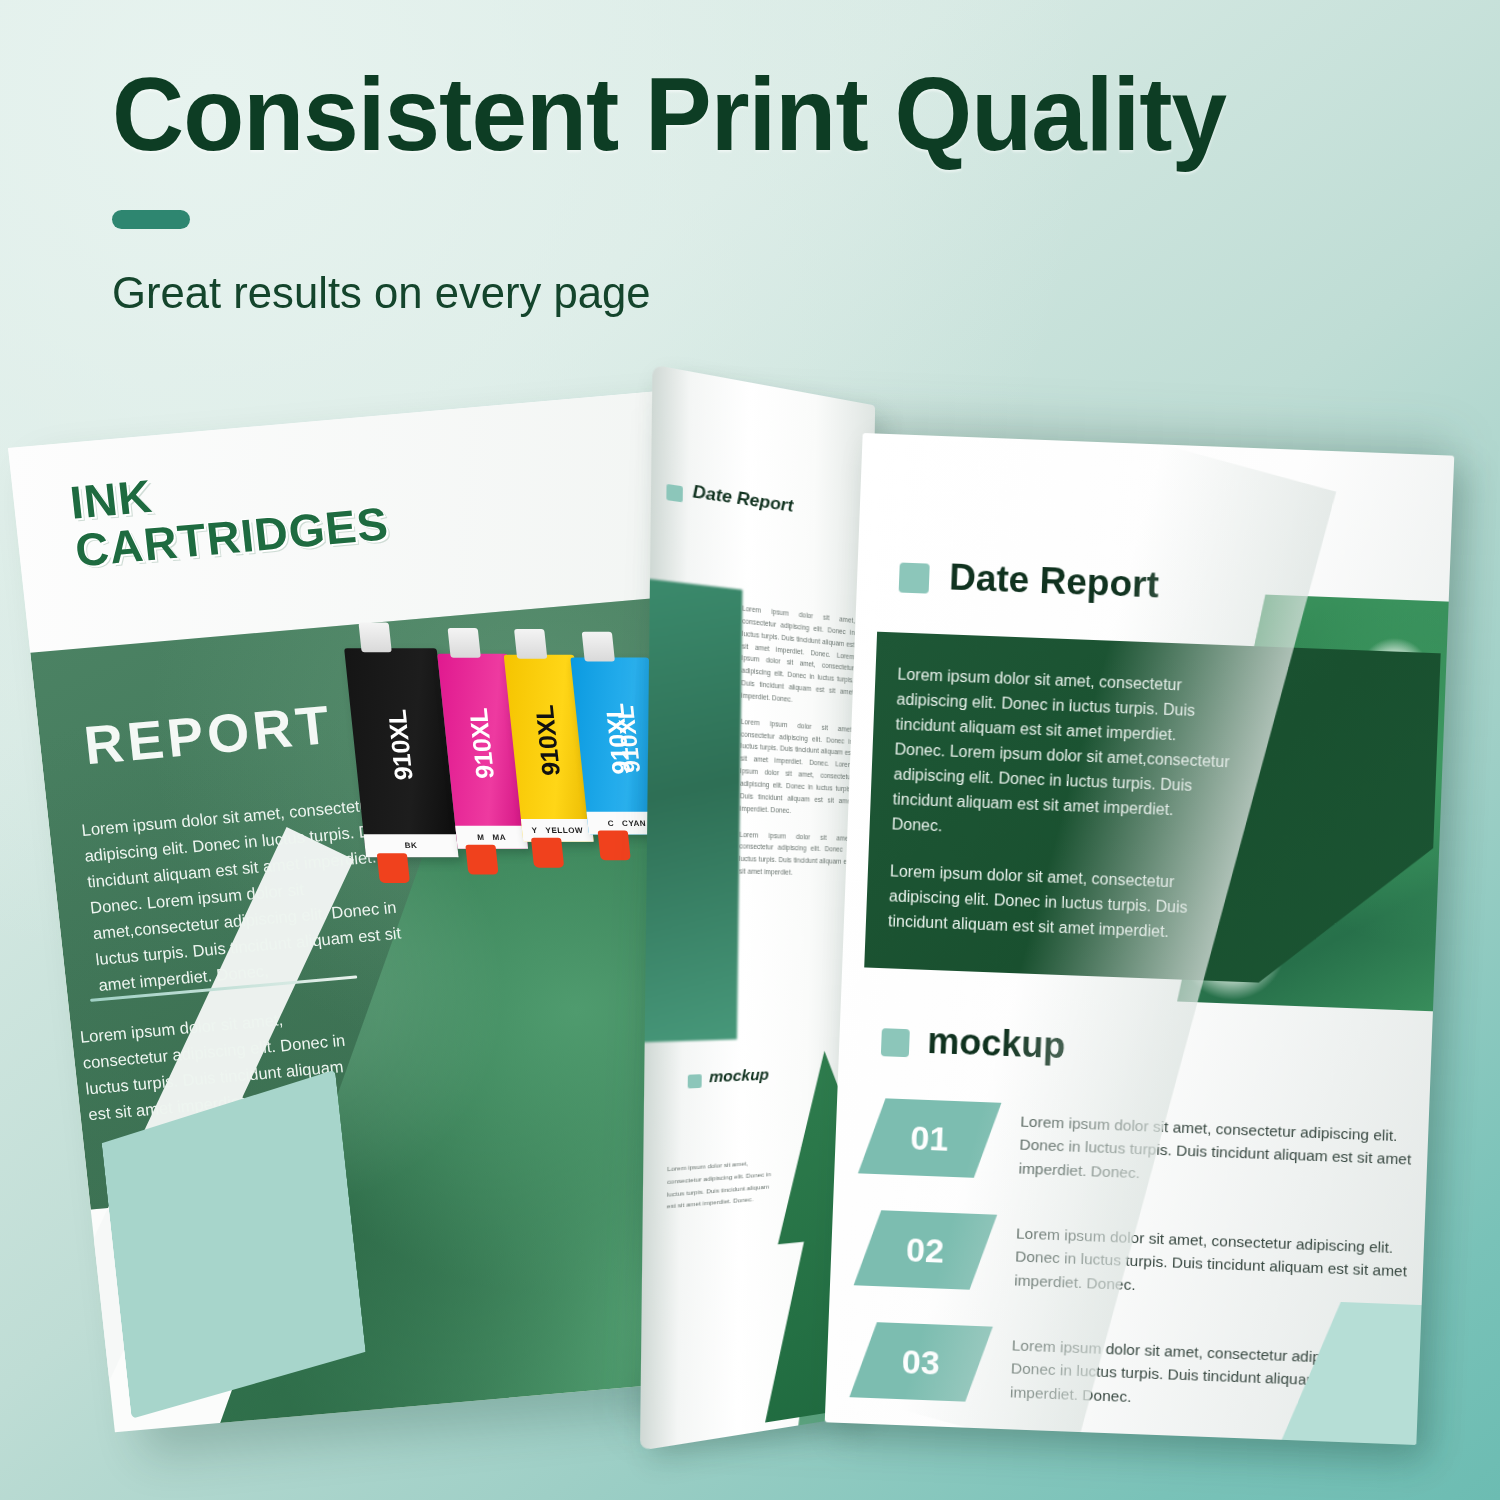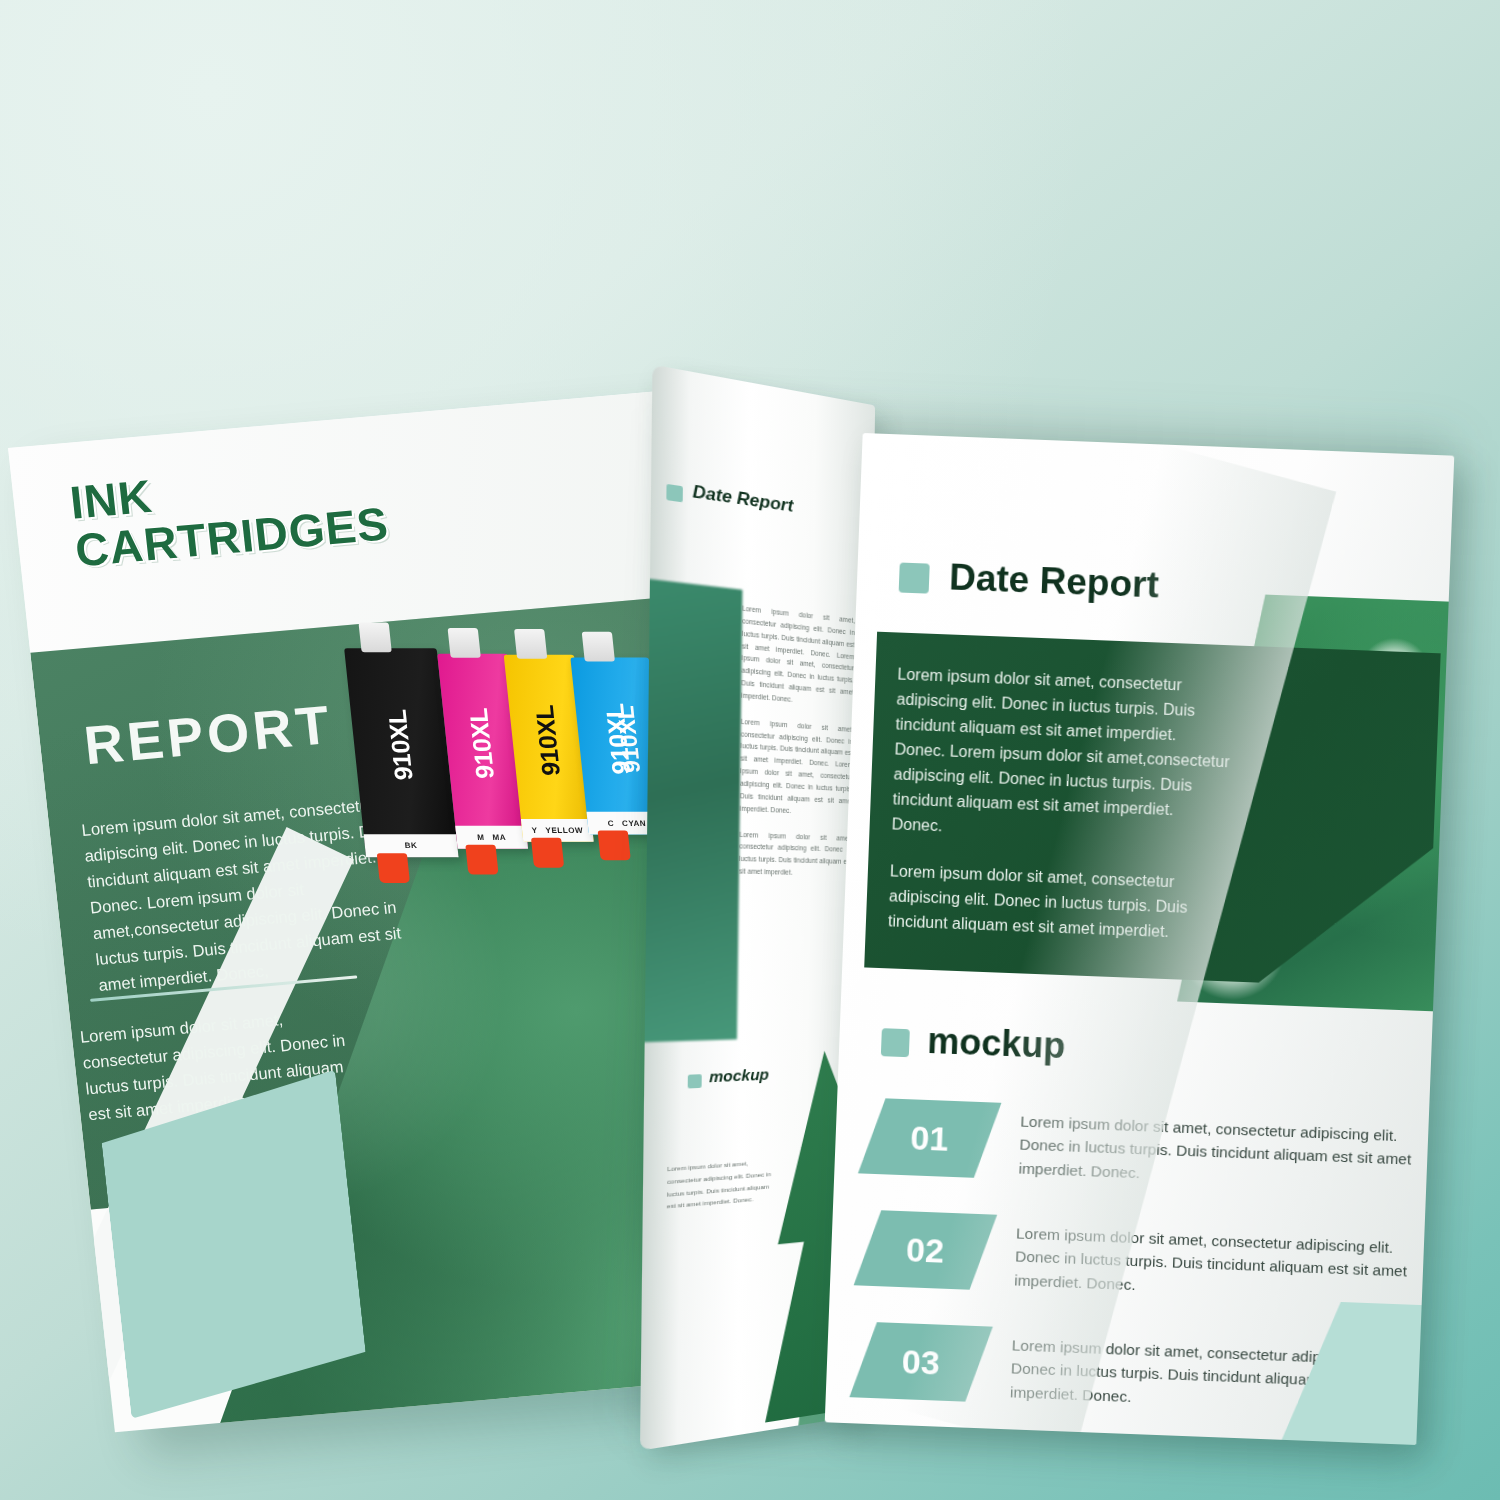--- a/index.html
+++ b/index.html
@@ -247,20 +247,25 @@
     font-size:15.5px;line-height:1.5;color:#3a4a43;
   }
 </style>
 </head>
 <body>
 
 <div id="stage">
 
   <div class="bg"></div>
 
+  <div class="header">
+    <div class="headline">Consistent Print Quality</div>
+    <div class="accent-bar"></div>
+    <div class="subhead">Great results on every page</div>
+  </div>
 
   <div class="left-broch">
     <div class="lb-top"></div>
     <div class="lb-title">
       <div>INK</div>
       <div>CARTRIDGES</div>
     </div>
 
     <div class="lb-green"></div>
     <div class="lb-photo"></div>

